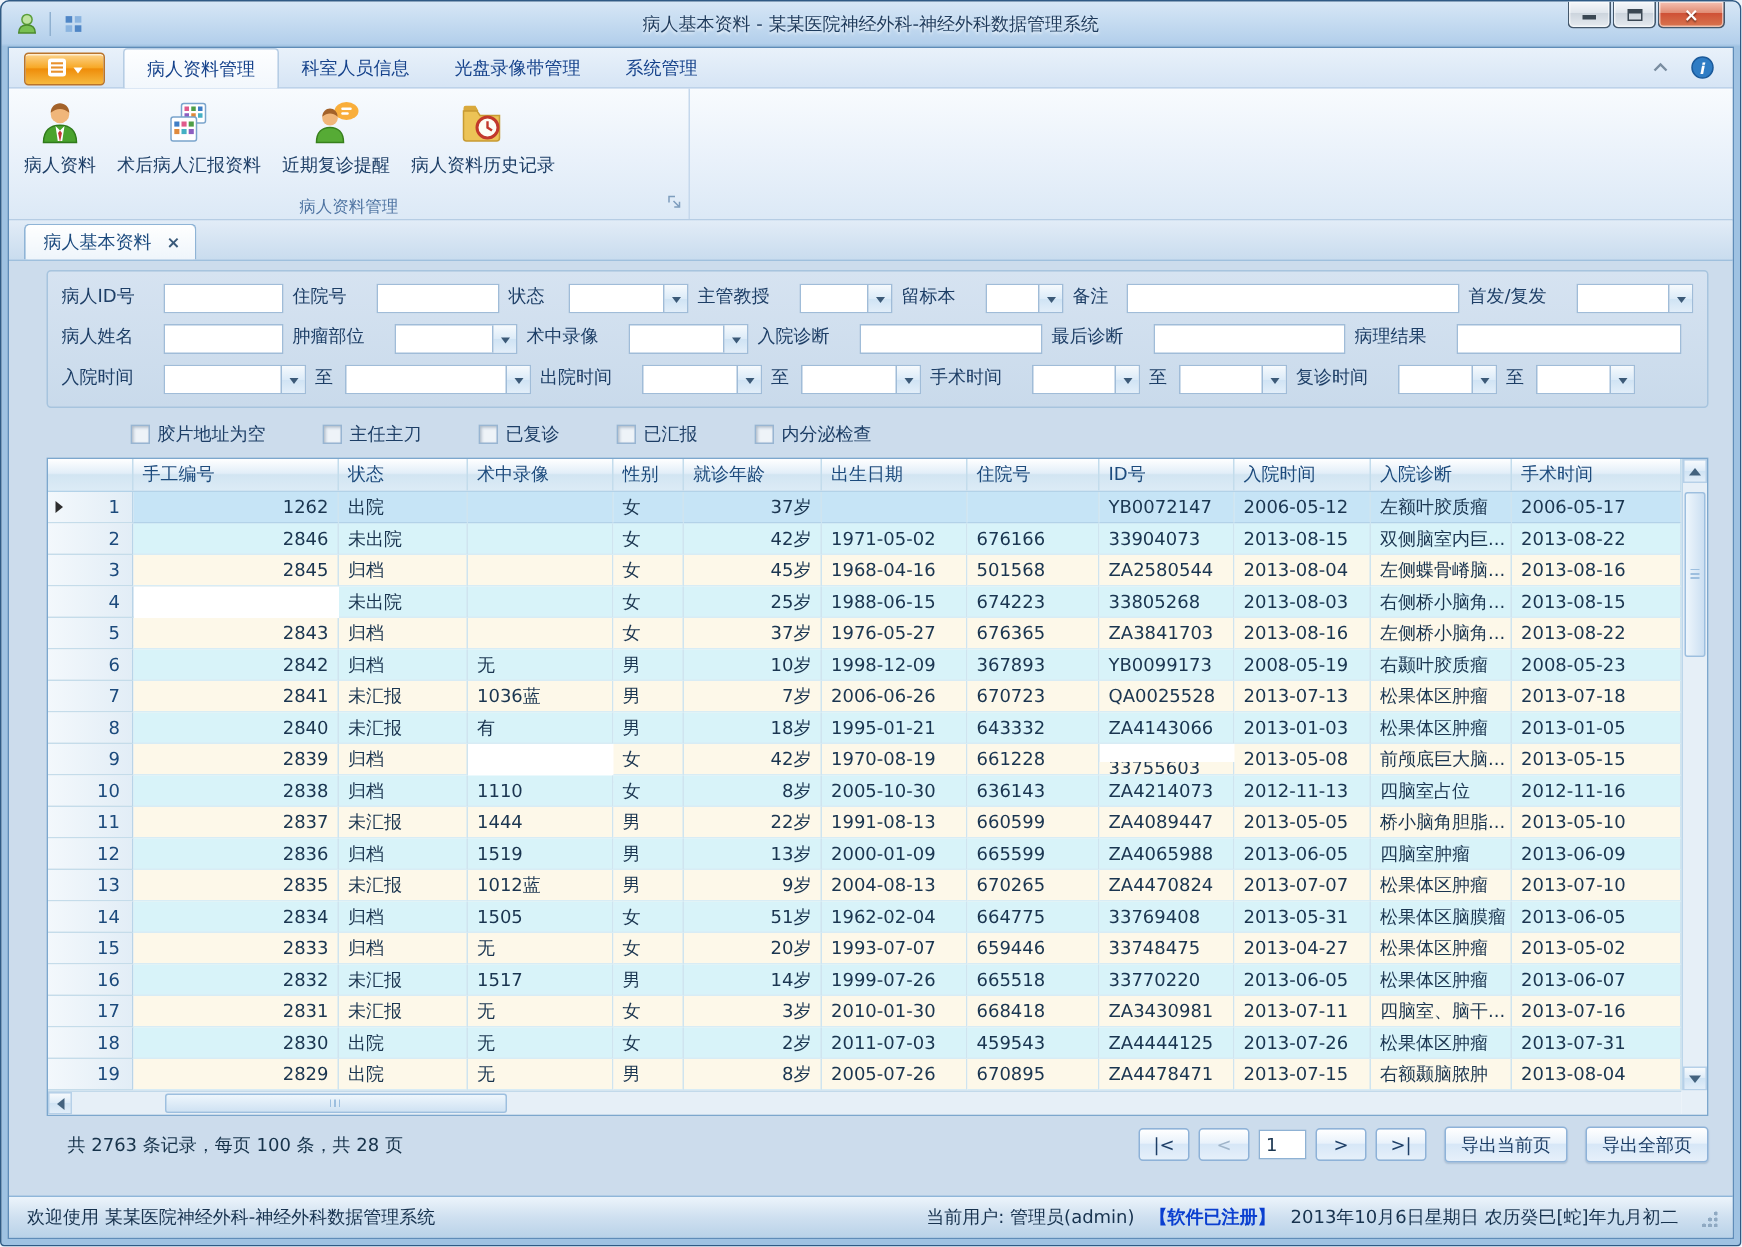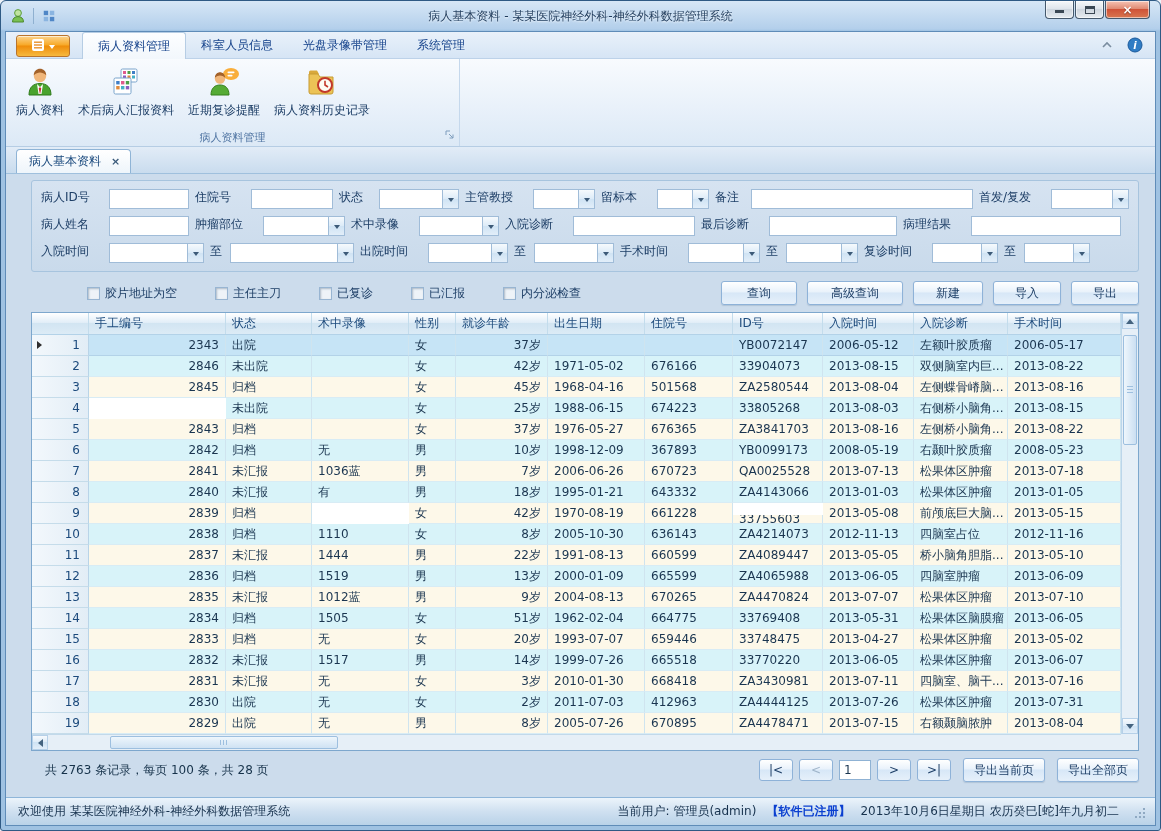--- a/index.html
+++ b/index.html
@@ -378,27 +378,20 @@
             </label>
             <label class="chk">
               <span class="checkbox"></span>
               <span class="chk-label">已汇报</span>
             </label>
             <label class="chk">
               <span class="checkbox"></span>
               <span class="chk-label">内分泌检查</span>
             </label>
           </div>
-        <div class="actions" id="actions">
-            <button class="btn" style="width: 76px;">查询</button>
-            <button class="btn" style="width: 96px;">高级查询</button>
-            <button class="btn" style="width: 70px;">新建</button>
-            <button class="btn" style="width: 68px;">导入</button>
-            <button class="btn" style="width: 68px;">导出</button>
-          </div>
       </div>
       <div class="grid-box">
         <div class="grid-header" id="grid-header">
             <div class="gh-cell" style="width: 57px;"></div>
             <div class="gh-cell" style="width: 137px;">手工编号</div>
             <div class="gh-cell" style="width: 86px;">状态</div>
             <div class="gh-cell" style="width: 97px;">术中录像</div>
             <div class="gh-cell" style="width: 47px;">性别</div>
             <div class="gh-cell" style="width: 92px;">就诊年龄</div>
             <div class="gh-cell" style="width: 97px;">出生日期</div>
@@ -407,21 +400,21 @@
             <div class="gh-cell" style="width: 91px;">入院时间</div>
             <div class="gh-cell" style="width: 94px;">入院诊断</div>
             <div class="gh-cell" style="flex: 1 1 0%;">手术时间</div>
           </div>
         <div id="grid-body">
             <div class="grid-row row-sel">
               <div class="g-cell ind" style="width: 57px;">
                 <span class="row-arrow show"></span>
                 <span class="row-num">1</span>
               </div>
-              <div class="g-cell" style="width: 137px; justify-content: flex-end;">2343</div>
+              <div class="g-cell" style="width: 137px; justify-content: flex-end;">1262</div>
               <div class="g-cell" style="width: 86px; justify-content: flex-start;">出院</div>
               <div class="g-cell" style="width: 97px; justify-content: flex-start;"></div>
               <div class="g-cell" style="width: 47px; justify-content: flex-start;">女</div>
               <div class="g-cell" style="width: 92px; justify-content: flex-end;">37岁</div>
               <div class="g-cell" style="width: 97px; justify-content: flex-start;"></div>
               <div class="g-cell" style="width: 88px; justify-content: flex-start;"></div>
               <div class="g-cell" style="width: 90px; justify-content: flex-start;">YB0072147</div>
               <div class="g-cell" style="width: 91px; justify-content: flex-start;">2006-05-12</div>
               <div class="g-cell" style="width: 94px; justify-content: flex-start;">左额叶胶质瘤</div>
               <div class="g-cell" style="flex: 1 1 0%; justify-content: flex-start;">2006-05-17</div>
@@ -702,21 +695,21 @@
               <div class="g-cell ind" style="width: 57px;">
                 <span class="row-arrow"></span>
                 <span class="row-num">18</span>
               </div>
               <div class="g-cell" style="width: 137px; justify-content: flex-end;">2830</div>
               <div class="g-cell" style="width: 86px; justify-content: flex-start;">出院</div>
               <div class="g-cell" style="width: 97px; justify-content: flex-start;">无</div>
               <div class="g-cell" style="width: 47px; justify-content: flex-start;">女</div>
               <div class="g-cell" style="width: 92px; justify-content: flex-end;">2岁</div>
               <div class="g-cell" style="width: 97px; justify-content: flex-start;">2011-07-03</div>
-              <div class="g-cell" style="width: 88px; justify-content: flex-start;">412963</div>
+              <div class="g-cell" style="width: 88px; justify-content: flex-start;">459543</div>
               <div class="g-cell" style="width: 90px; justify-content: flex-start;">ZA4444125</div>
               <div class="g-cell" style="width: 91px; justify-content: flex-start;">2013-07-26</div>
               <div class="g-cell" style="width: 94px; justify-content: flex-start;">松果体区肿瘤</div>
               <div class="g-cell" style="flex: 1 1 0%; justify-content: flex-start;">2013-07-31</div>
             </div>
             <div class="grid-row row-cream">
               <div class="g-cell ind" style="width: 57px;">
                 <span class="row-arrow"></span>
                 <span class="row-num">19</span>
               </div>

